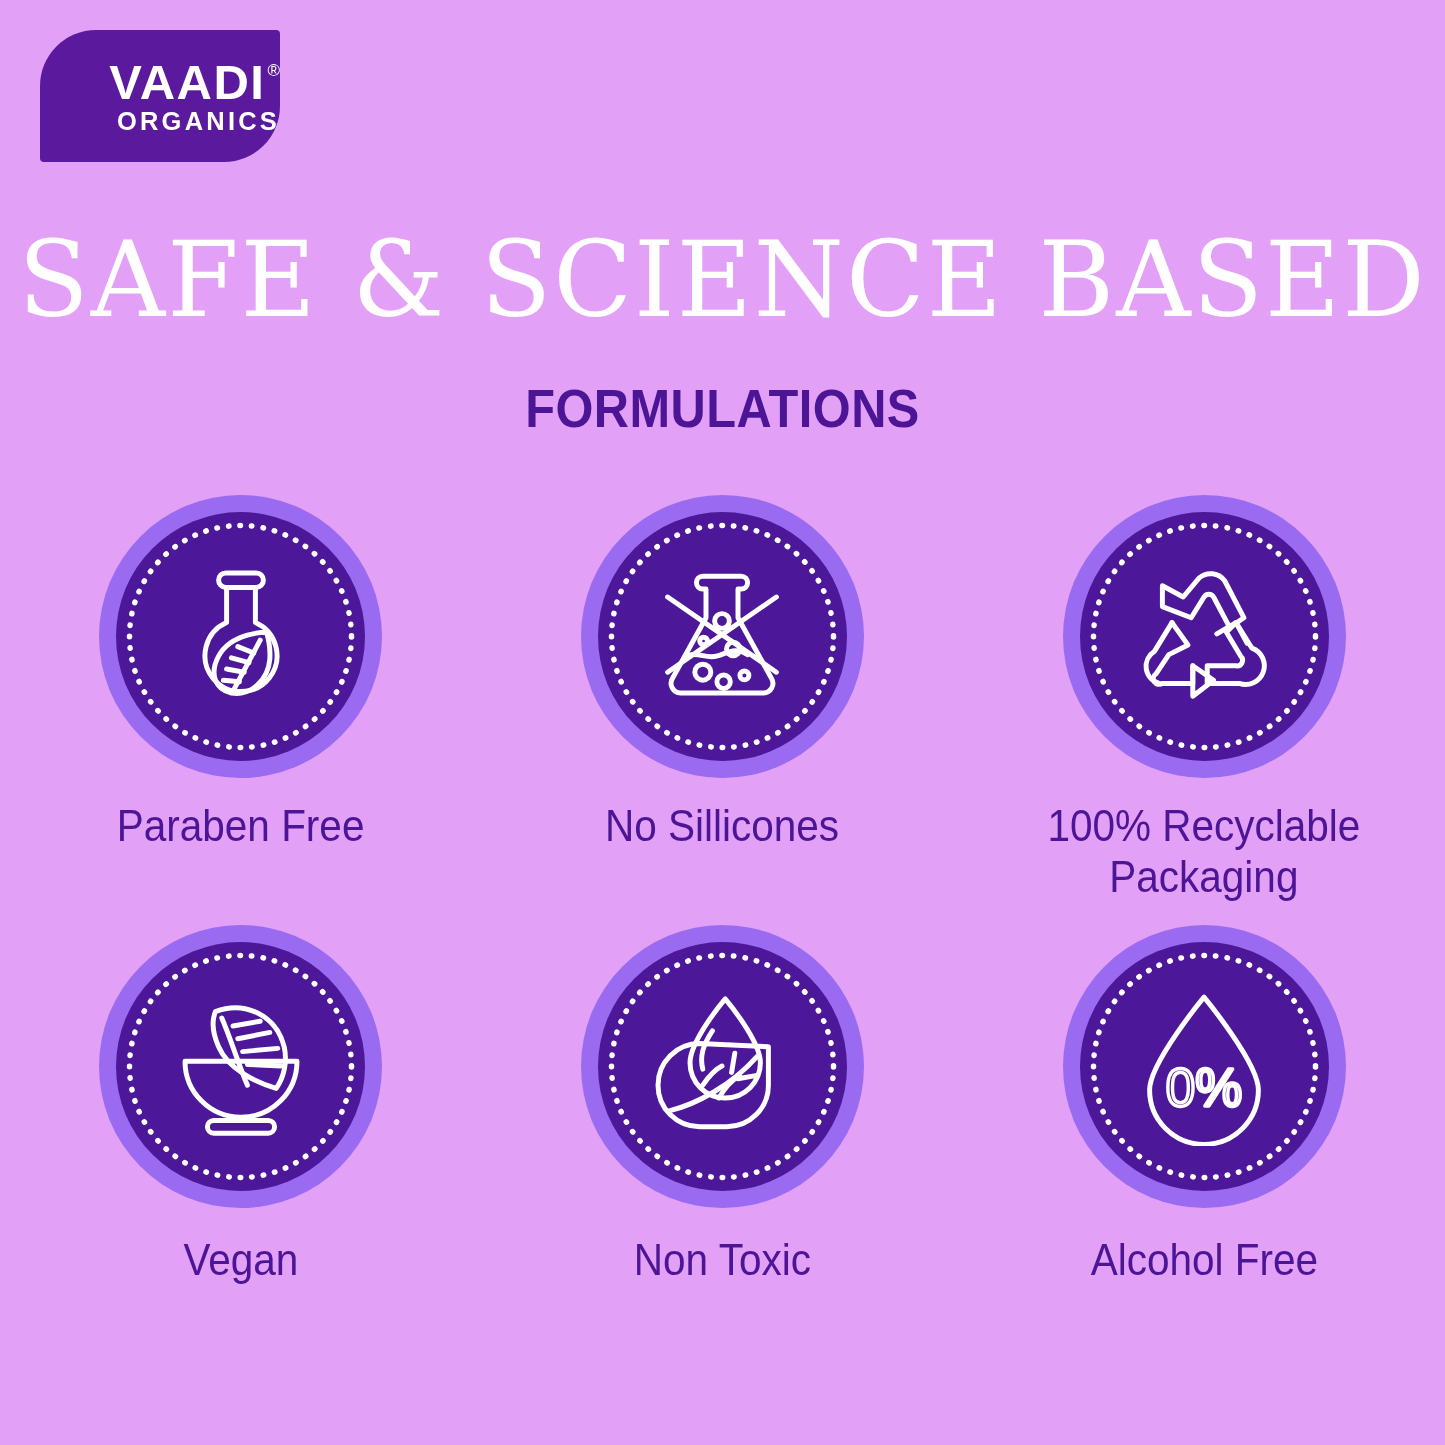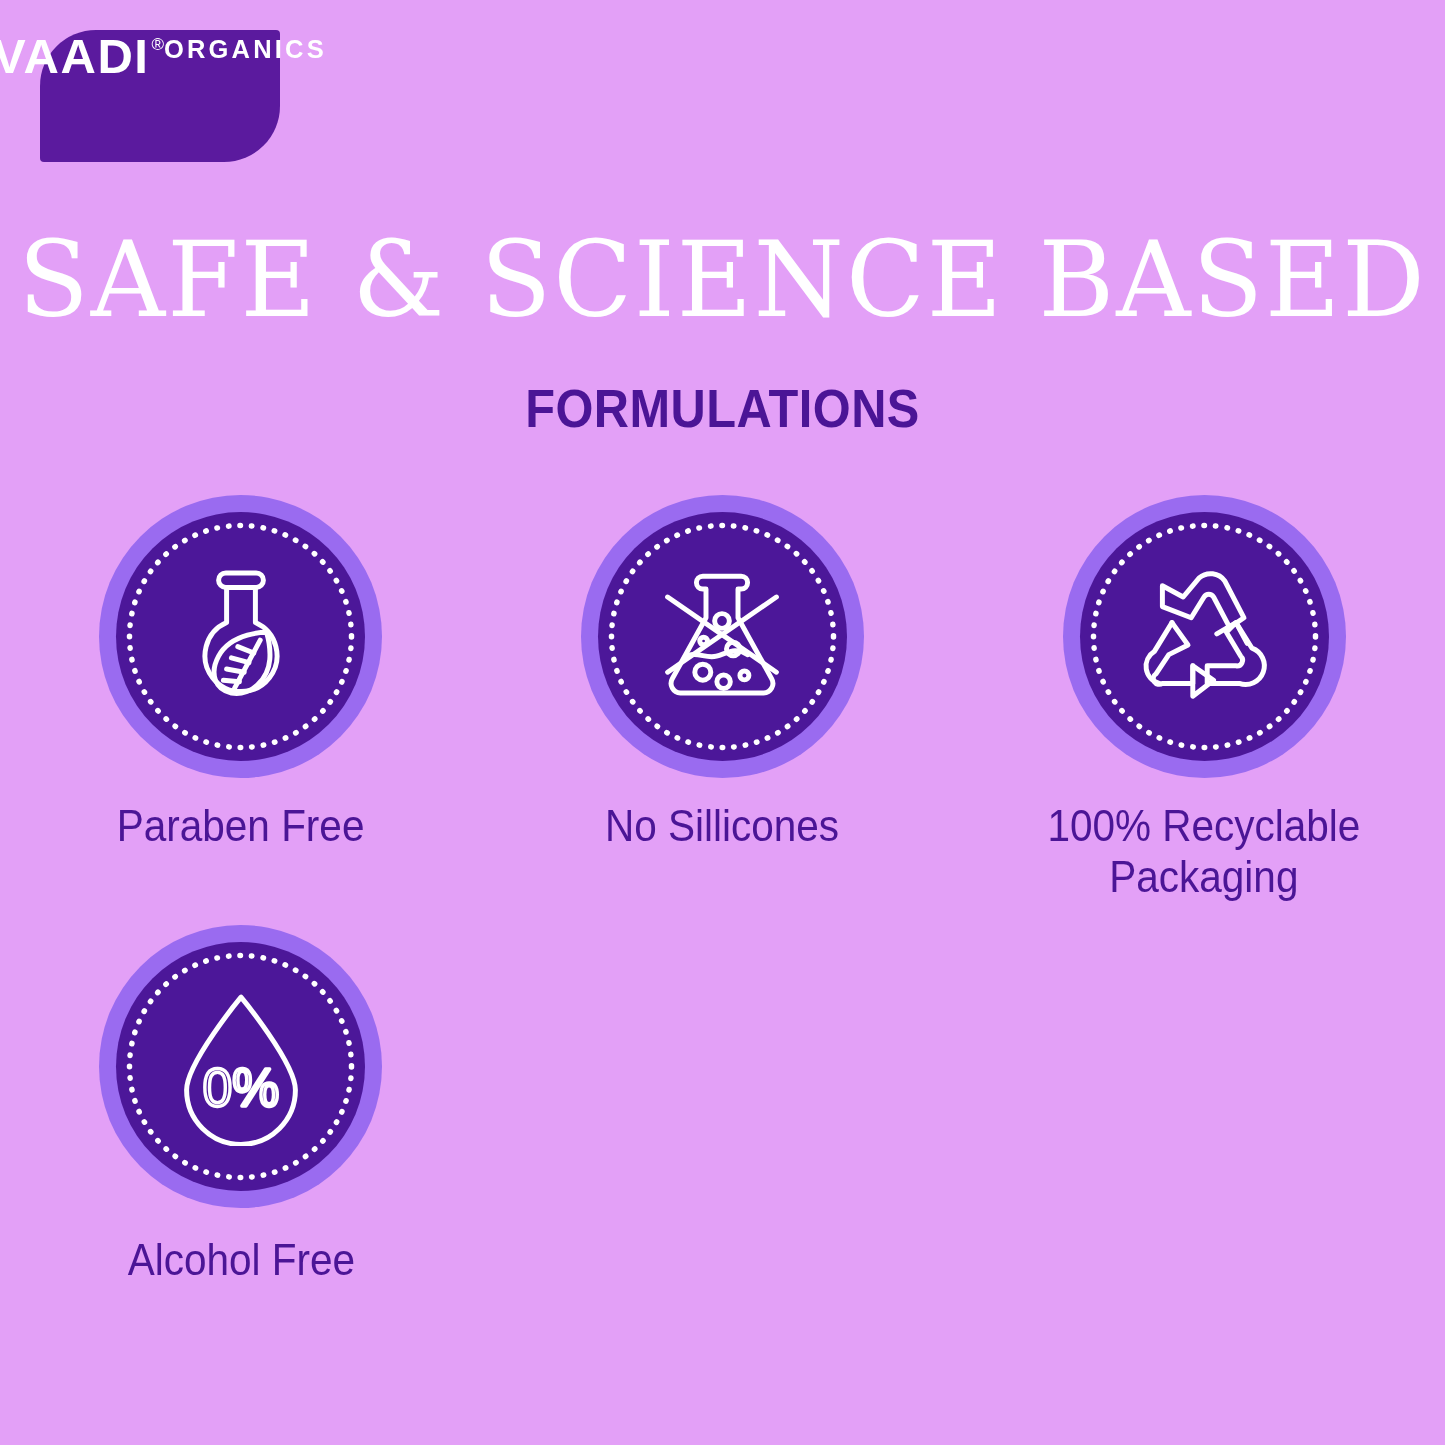--- a/index.html
+++ b/index.html
@@ -18,22 +18,22 @@
   
   #logo-badge {
     position: absolute;
     left: 40px;
     top: 30px;
     width: 240px;
     height: 132px;
     background: #5b1a9e;
     border-radius: 56px 4px 56px 4px;
     display: flex;
-    flex-direction: row;
-    align-items: flex-start;
+    flex-direction: column;
+    align-items: flex-end;
     justify-content: center;
     box-sizing: border-box;
     padding-top: 4px;
   }
   #logo-wordmark {
     display: flex;
     align-items: flex-start;
     line-height: 0.92;
   }
   #logo-name {
@@ -235,21 +235,70 @@
           </svg>
         </span>
       </div>
     </div>
     <div class="feature-label">
       <span>100% Recyclable</span><br>
       <span>Packaging</span>
     </div>
   </div>
 
-
+  <div class="feature-cell row-two">
+    <div class="badge-outer">
+      <div class="badge-inner">
+        <svg class="dot-ring" viewBox="0 0 249 249">
+          <circle cx="124.5" cy="124.5" r="111" fill="none" stroke="#ffffff" stroke-width="5.5" stroke-linecap="round" stroke-dasharray="0.5 11.1"></circle>
+        </svg>
+        <span class="badge-glyph">
+          <svg viewBox="0 0 100 100" fill="none" stroke="#ffffff" stroke-width="3.1" stroke-linecap="round" stroke-linejoin="round">
+
+            <path d="M34 16 C52 9 72 18 77 38 C79 47 77 57 72 64 C59 60 42 52 36 38 C32 29 32 21 34 16 Z"></path>
+            <path d="M38 20 C44 34 48 48 54 62"></path>
+            <path d="M45 25 L62 22"></path>
+            <path d="M48 33 L68 29"></path>
+            <path d="M51 41 L73 39"></path>
+            <path d="M54 49 L75 50"></path>
+
+            <path d="M15 47 H85 A35 35 0 0 1 15 47 Z"></path>
+
+            <rect x="29" y="84" width="42" height="8" rx="4"></rect>
+          </svg>
+        </span>
+      </div>
+    </div>
+    <div class="feature-label">Vegan</div>
+  </div>
+
+  <div class="feature-cell row-two">
+    <div class="badge-outer">
+      <div class="badge-inner">
+        <svg class="dot-ring" viewBox="0 0 249 249">
+          <circle cx="124.5" cy="124.5" r="111" fill="none" stroke="#ffffff" stroke-width="5.5" stroke-linecap="round" stroke-dasharray="0.5 11.1"></circle>
+        </svg>
+        <span class="badge-glyph">
+          <svg viewBox="0 0 100 100" fill="none" stroke="#ffffff" stroke-width="3.1" stroke-linecap="round" stroke-linejoin="round">
+
+            <path d="M52 8 C52 8 30 34 30 48 A22 22 0 0 0 74 48 C74 34 52 8 52 8 Z"></path>
+            <path d="M44 28 C38 37 36 44 38 52"></path>
+
+            <path d="M79 38 L79 62 A26 26 0 0 1 53 88 H36 A26 26 0 0 1 36 36 Z"></path>
+            <path d="M17 78 C34 74 56 62 72 44"></path>
+            <path d="M38 62 C42 56 46 52 50 50"></path>
+            <path d="M48 70 C52 63 56 59 61 56"></path>
+            <path d="M56 54 L58 42"></path>
+            <path d="M60 58 L71 56"></path>
+          </svg>
+        </span>
+      </div>
+    </div>
+    <div class="feature-label">Non Toxic</div>
+  </div>
 
   <div class="feature-cell row-two">
     <div class="badge-outer">
       <div class="badge-inner">
         <svg class="dot-ring" viewBox="0 0 249 249">
           <circle cx="124.5" cy="124.5" r="111" fill="none" stroke="#ffffff" stroke-width="5.5" stroke-linecap="round" stroke-dasharray="0.5 11.1"></circle>
         </svg>
         <span class="badge-glyph">
           <svg viewBox="0 0 100 100" fill="none" stroke="#ffffff" stroke-width="3.1" stroke-linecap="round" stroke-linejoin="round">
             <path d="M50 7 C50 7 16 48 16 65 A34 34 0 0 0 84 65 C84 48 50 7 50 7 Z"></path>

